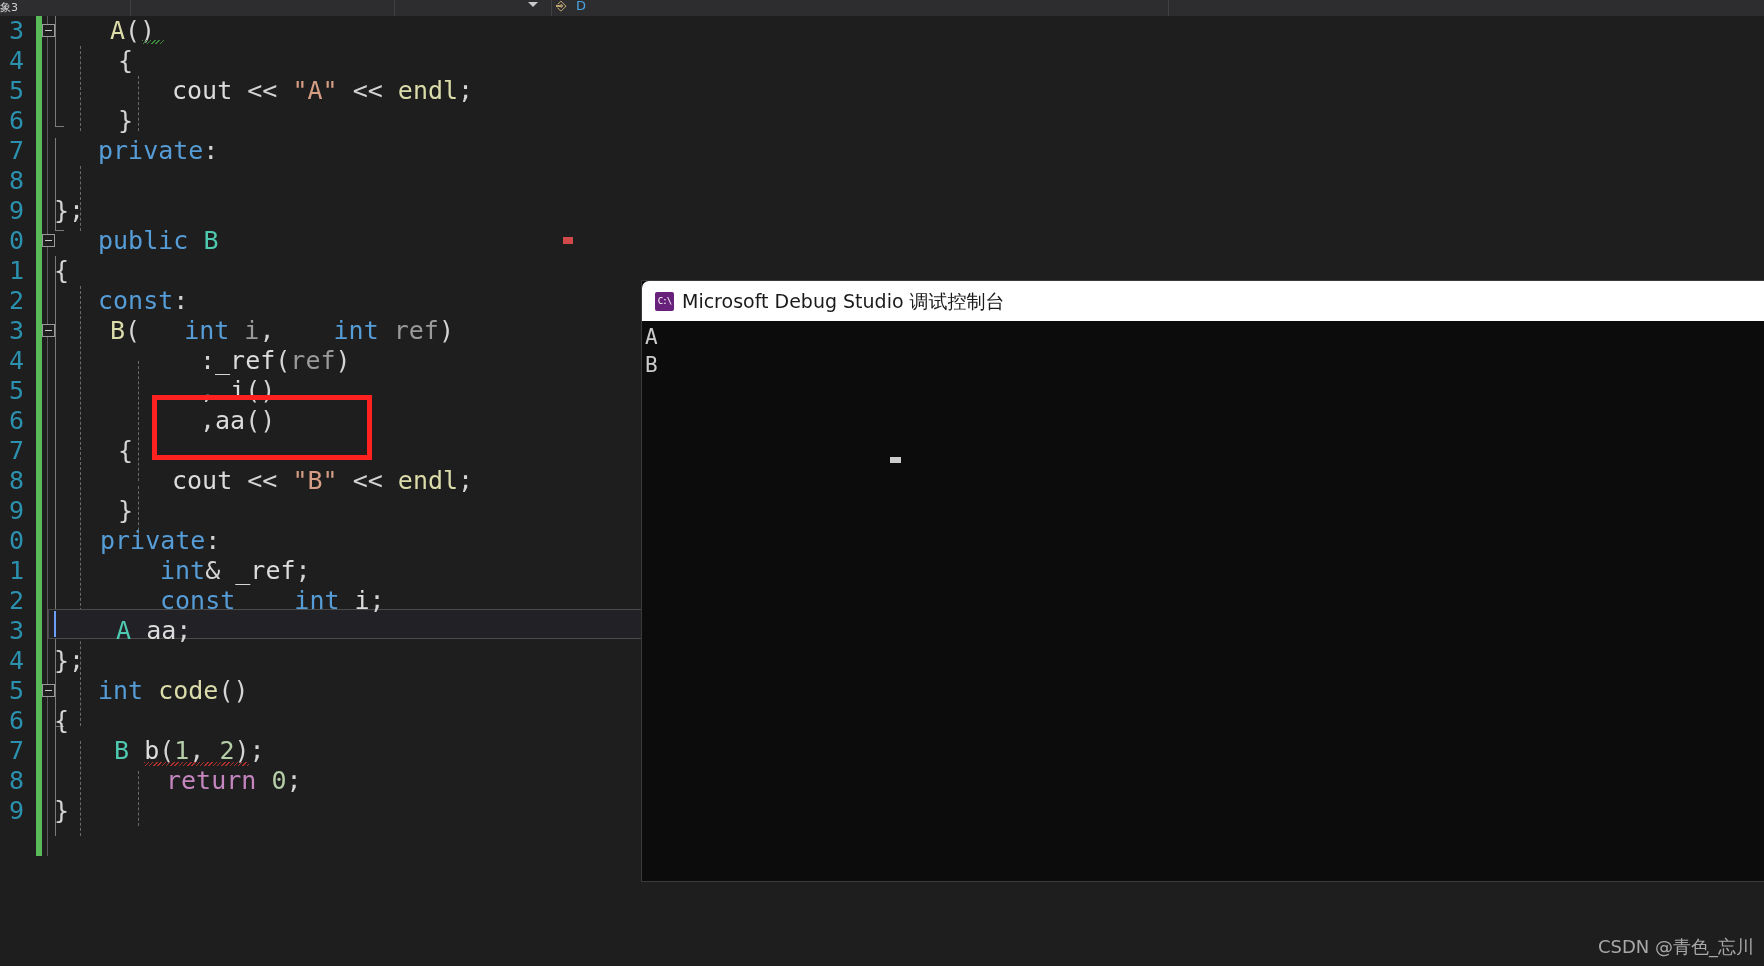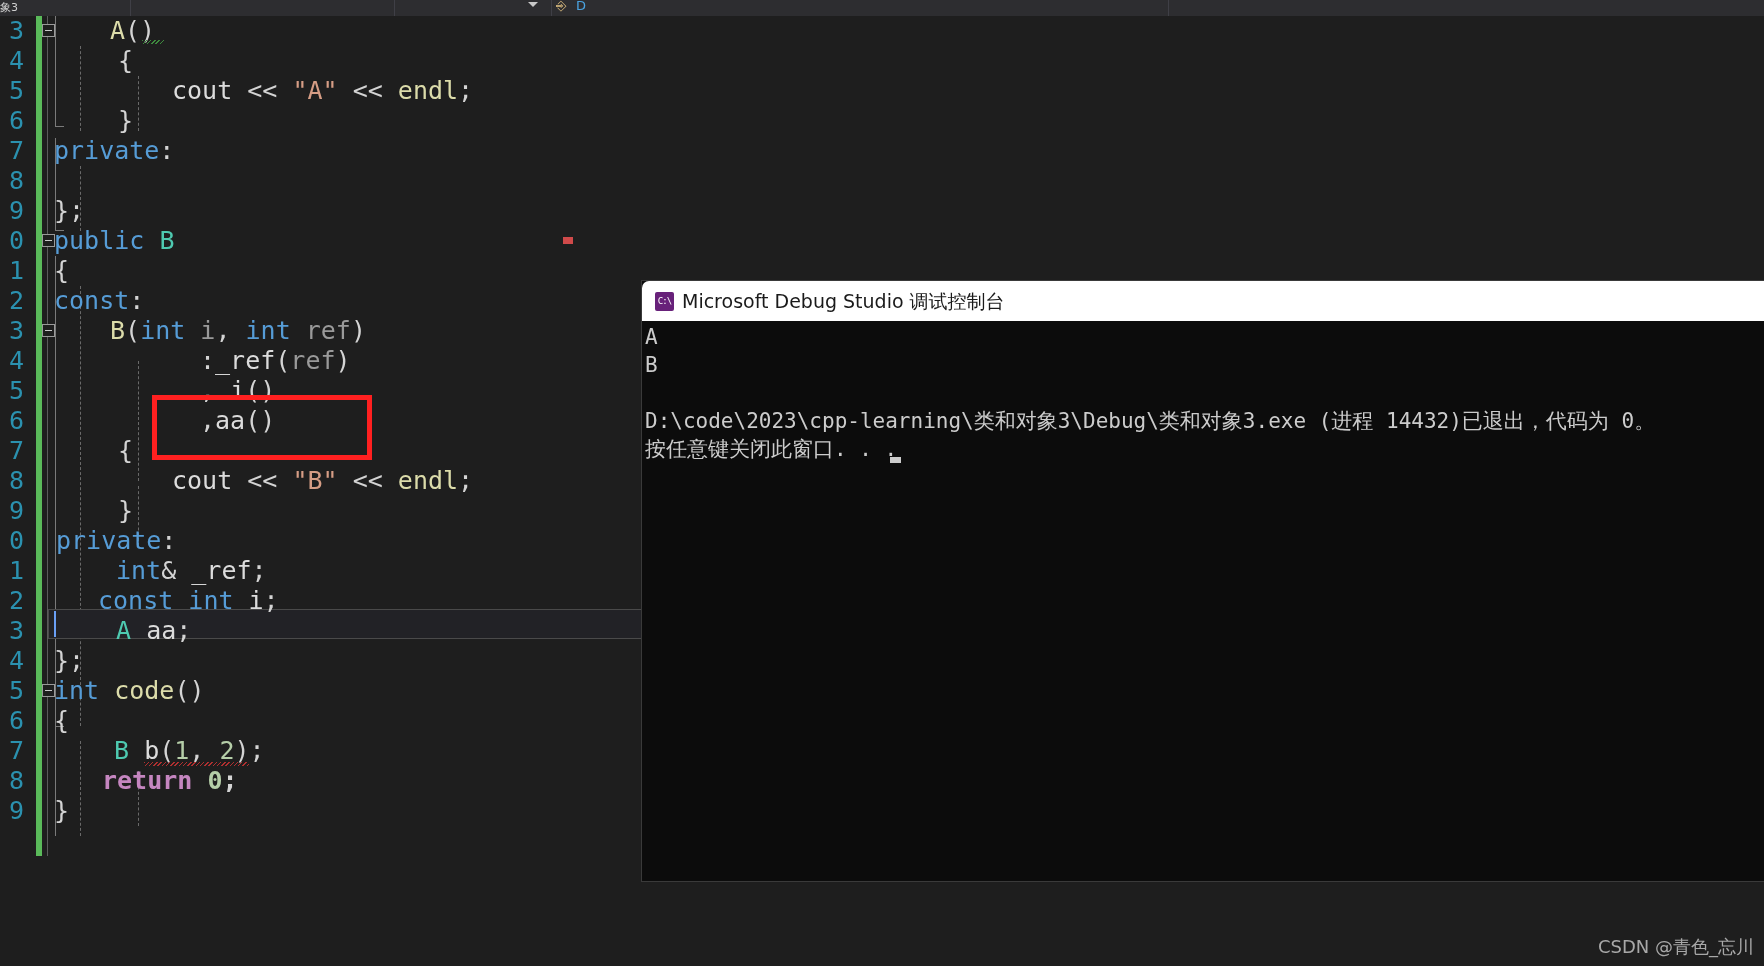--- a/index.html
+++ b/index.html
@@ -67,21 +67,21 @@
   .cline {
     position: absolute; left: 0; width: 1734px; height: 30px;
     font-size: 25px; line-height: 30px;
     font-family: "DejaVu Sans Mono", monospace;
     white-space: pre;
     color: #dcdcdc;
   }
   .ctext { position: absolute; left: 26px; top: 0; white-space: pre; }
 
   
-  .kw   { color: #569cd6; }   
+  .kw   { color: #569cd6; margin-left: 44px; }   
   .typ  { color: #4ec9b0; }   
   .fn   { color: #dcdcaa; }   
   .str  { color: #d69d85; }   
   .id   { color: #dcdcdc; }
   .punc { color: #d4d4d4; }
   .brc  { color: #d4d4d4; }
   .num  { color: #b5cea8; }
   .prm  { color: #9a9a9a; }   
   .op   { color: #d4d4d4; }
 
@@ -273,43 +273,41 @@
     <div class="cline" style="top:270px;"><span class="ctext" style="left:24px;"><span class="kw">const</span><span class="punc">:</span></span></div>
     <div class="cline" style="top:300px;"><span class="ctext" style="left:80px;"><span class="fn">B</span><span class="brc">(</span><span class="kw">int</span> <span class="prm">i</span><span class="punc">,</span> <span class="kw">int</span> <span class="prm">ref</span><span class="brc">)</span></span></div>
     <div class="cline" style="top:330px;"><span class="ctext" style="left:170px;"><span class="punc">:</span><span class="id">_ref</span><span class="brc">(</span><span class="prm">ref</span><span class="brc">)</span></span></div>
     <div class="cline" style="top:360px;"><span class="ctext" style="left:170px;"><span class="punc">,</span> <span class="id">i</span><span class="brc">()</span></span></div>
     <div class="cline" style="top:390px;"><span class="ctext" style="left:170px;"><span class="punc">,</span><span class="id">aa</span><span class="brc">()</span></span></div>
     <div class="cline" style="top:420px;"><span class="ctext" style="left:88px;"><span class="brc">{</span></span></div>
     <div class="cline" style="top:450px;"><span class="ctext" style="left:142px;"><span class="id">cout</span> <span class="op">&lt;&lt;</span> <span class="str">"B"</span> <span class="op">&lt;&lt;</span> <span class="fn">endl</span><span class="punc">;</span></span></div>
     <div class="cline" style="top:480px;"><span class="ctext" style="left:88px;"><span class="brc">}</span></span></div>
     <div class="cline" style="top:510px;"><span class="ctext" style="left:26px;"><span class="kw">private</span><span class="punc">:</span></span></div>
     <div class="cline" style="top:540px;"><span class="ctext" style="left:86px;"><span class="kw">int</span><span class="op">&amp;</span> <span class="id">_ref</span><span class="punc">;</span></span></div>
-    <div class="cline" style="top:570px;"><span class="ctext" style="left:68px;"><span class="kw">const</span> <span class="kw">int</span> <span class="id">i</span><span class="punc">;</span></span></div>
+    <div class="cline" style="top:570px;"><span class="ctext" style="left:86px;"><span class="kw">const</span> <span class="kw">int</span> <span class="id">i</span><span class="punc">;</span></span></div>
     <div class="cline" style="top:600px;"><span class="ctext" style="left:86px;"><span class="typ">A</span> <span class="id">aa</span><span class="punc">;</span></span></div>
     <div class="cline" style="top:630px;"><span class="ctext" style="left:24px;"><span class="brc">}</span><span class="punc">;</span></span></div>
     <div class="cline" style="top:660px;"><span class="ctext" style="left:24px;"><span class="kw">int</span> <span class="fn">code</span><span class="brc">()</span></span></div>
     <div class="cline" style="top:690px;"><span class="ctext" style="left:24px;"><span class="brc">{</span></span></div>
     <div class="cline" style="top:720px;"><span class="ctext" style="left:84px;"><span class="typ">B</span> <span class="id">b</span><span class="brc">(</span><span class="num">1</span><span class="punc">,</span> <span class="num">2</span><span class="brc">)</span><span class="punc">;</span></span></div>
     <div class="squig squig-red" style="left:114px; top:746px; width:105px;"></div>
 
-    <div class="cline" style="top:750px;"><span class="ctext" style="left:72px;font-weight:bold;"><span class="kw" style="color:#c586c0;">return</span> <span class="num">0</span><span class="punc">;</span></span></div>
+    <div class="cline" style="top:750px;"><span class="ctext" style="left:92px;"><span class="kw" style="color:#c586c0;">return</span> <span class="num">0</span><span class="punc">;</span></span></div>
     <div class="cline" style="top:780px;"><span class="ctext" style="left:24px;"><span class="brc">}</span></span></div>
   </div>
 
   <div id="annot-box"></div>
 </div>
 
 <div id="console">
   <div id="console-title">
     <div id="console-icon">C:\</div>
     <div id="console-title-text">Microsoft Debug Studio 调试控制台</div>
   </div>
   <div id="console-body">
     <div class="conline" style="top:2px;">A</div>
     <div class="conline" style="top:30px;">B</div>
     <div class="conline" style="top:58px;"></div>
-    <div class="conline" style="top:86px;">D:\code\2023\cpp-learning\类和对象3\Debug\类和对象3.exe (进程 14432)已退出，代码为 0。</div>
-    <div class="conline" style="top:114px;">按任意键关闭此窗口. . .</div>
     <div id="con-cursor" style="left:248px; top:136px;"></div>
   </div>
 </div>
 
 <div id="watermark">CSDN @青色_忘川</div>
 
 </body></html>

